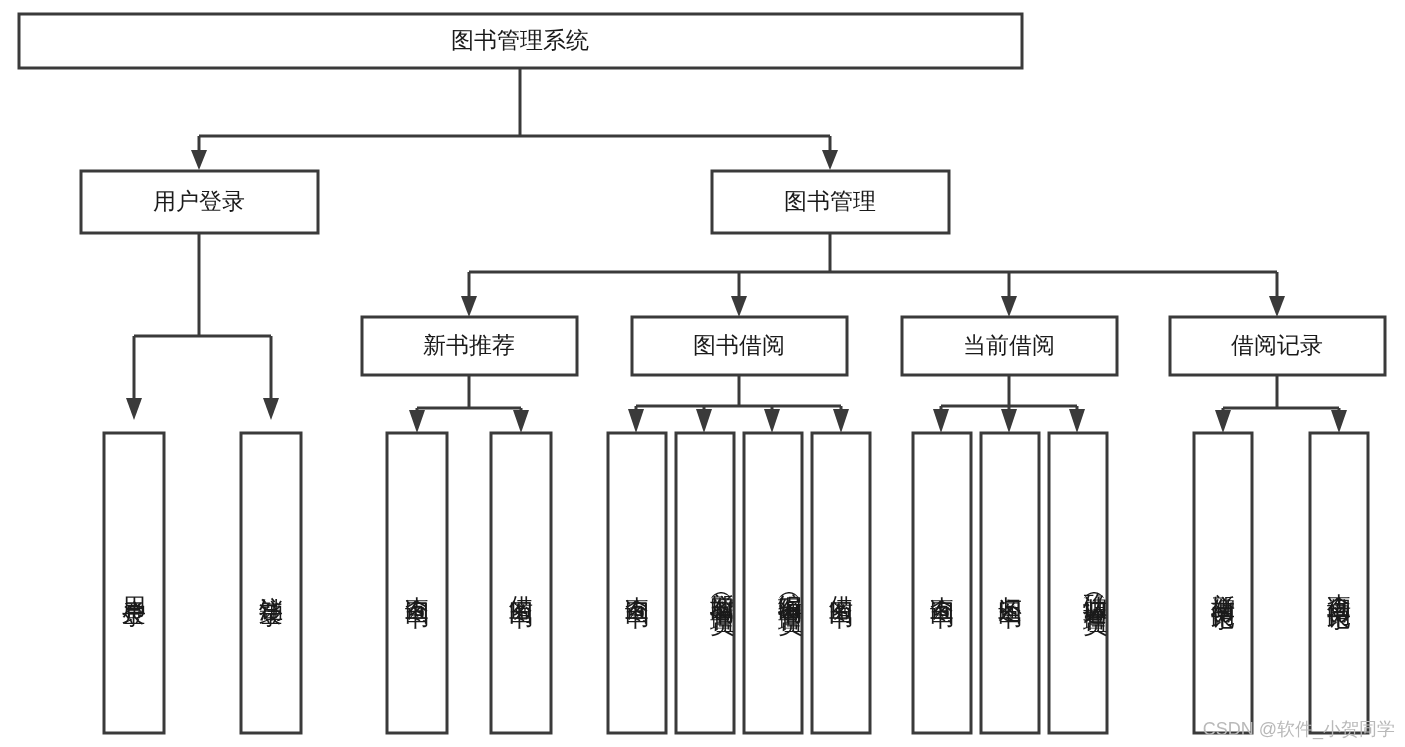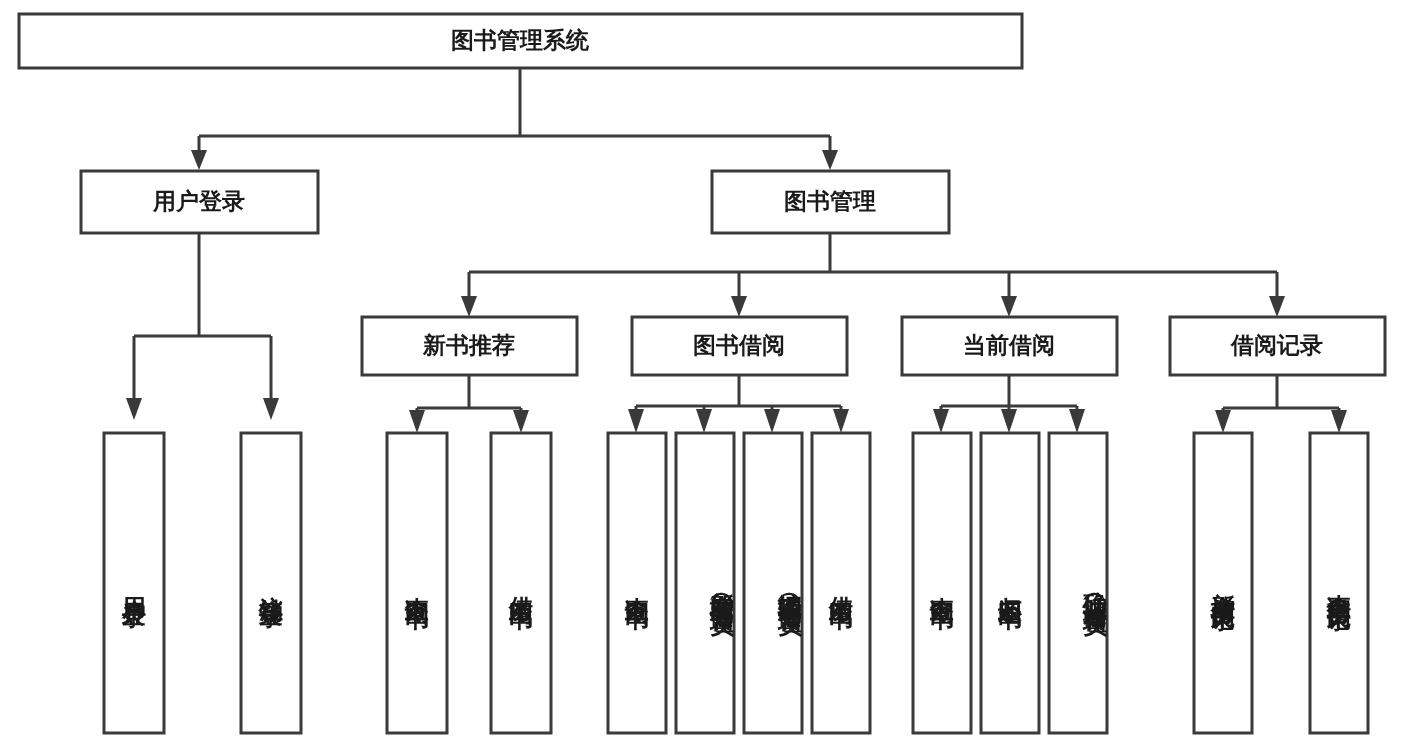--- a/index.html
+++ b/index.html
@@ -11,21 +11,20 @@
     width: 1405px;
     height: 747px;
     overflow: hidden;
     font-family: "Liberation Sans", "DejaVu Sans", sans-serif;
   }
   #diagram-root {
     position: relative;
     width: 1405px;
     height: 747px;
     background: #ffffff;
-    font-weight: bold;
   }
   svg#flow-svg {
     position: absolute;
     top: 0;
     left: 0;
     width: 1405px;
     height: 747px;
   }
   .node-box {
     fill: #ffffff;
@@ -205,13 +204,14 @@
     <div class="leaf-label" style="left:812px; top:433px; width:58px; height:300px; display:flex; align-items:center; justify-content:center;">借阅图书</div>
 
     <div class="leaf-label" style="left:913px; top:433px; width:58px; height:300px; display:flex; align-items:center; justify-content:center;">查询图书</div>
     <div class="leaf-label" style="left:981px; top:433px; width:58px; height:300px; display:flex; align-items:center; justify-content:center;">归还图书</div>
     <div class="leaf-label" style="left:1049px; top:433px; width:58px; height:300px; display:flex; align-items:flex-start; justify-content:center; padding-top:6px; box-sizing:border-box;">确认归还（管理员）</div>
 
     <div class="leaf-label" style="left:1194px; top:433px; width:58px; height:300px; display:flex; align-items:center; justify-content:center;">新增借阅记录</div>
     <div class="leaf-label" style="left:1310px; top:433px; width:58px; height:300px; display:flex; align-items:center; justify-content:center;">查询借阅记录</div>
   </div>
 
+  <div class="watermark">CSDN @软件_小贺同学</div>
 </div>
 
 </body></html>

